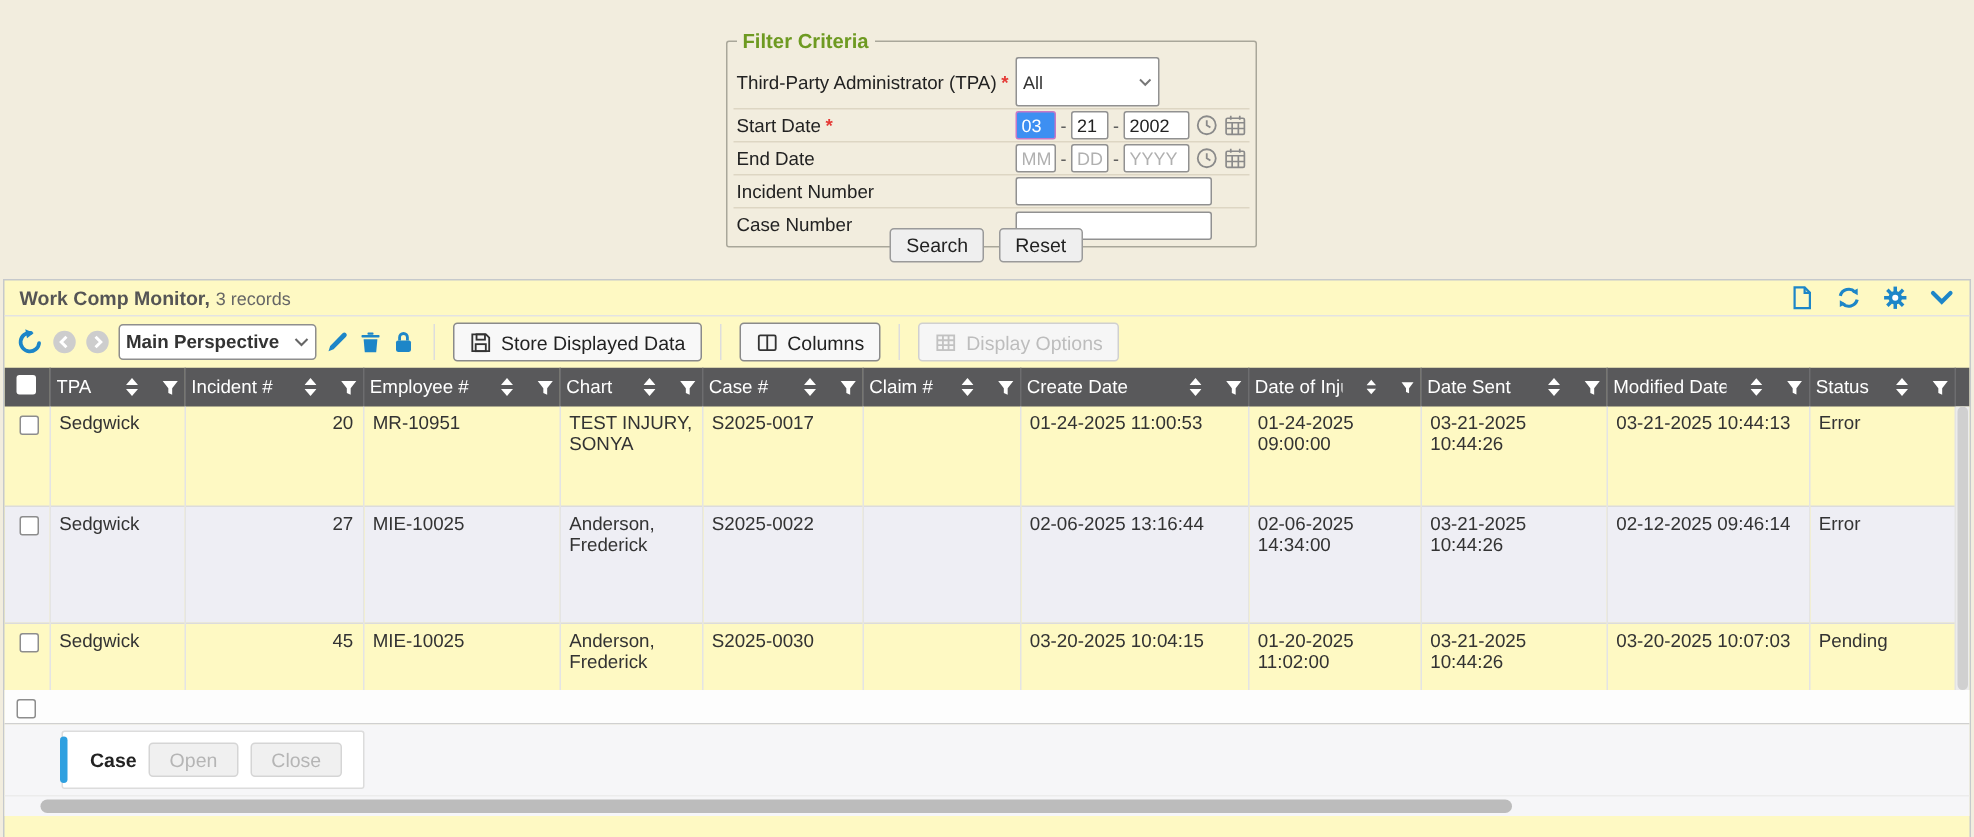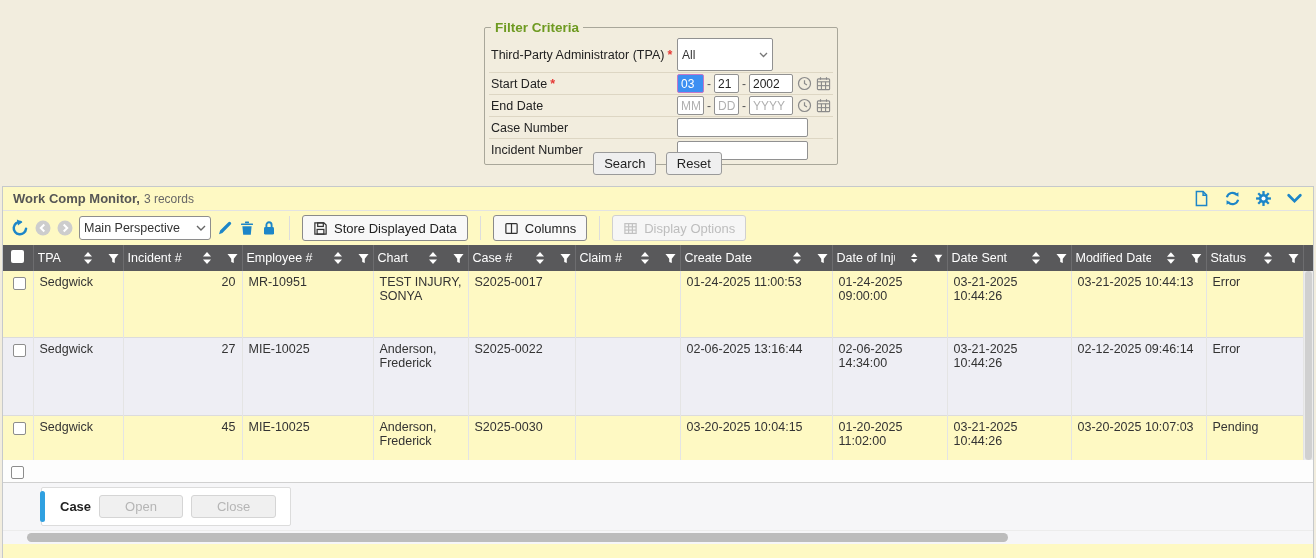--- a/index.html
+++ b/index.html
@@ -34,21 +34,21 @@
   .panel-header { height:24px; display:flex; align-items:center; padding:0 10px; border-bottom:1px solid #e3e3e3; }
   .panel-title { font-size:13px; color:#555; font-weight:bold; }
   .panel-records { font-size:12px; color:#666; margin-left:4px; }
   .header-icons { margin-left:auto; display:flex; align-items:center; gap:14px; }
   .hicon { width:17px; height:17px; cursor:pointer; }
 
   .toolbar { height:34px; display:flex; align-items:center; padding:0 8px; gap:6px; }
   .tb-icon { width:18px; height:18px; cursor:pointer; }
   .tb-icon.sm { width:16px; height:16px; }
   .tb-sep { width:1px; height:24px; background:#ddd; margin:0 6px; }
-  .sel-box.persp { width:132px; height:24px; font-size:12.5px; border-radius:3px; border-color:#8e8e8e; }
+  .sel-box.persp { width:132px; height:24px; font-size:12.5px; border-radius:3px; border-color:#8e8e8e;font-weight:bold; }
   .tb-btn { display:flex; align-items:center; gap:6px; background:#f8f8f8; border:1px solid #8a8a8a; border-radius:3px; height:26px; padding:0 10px; font-size:13px; color:#222; cursor:pointer; }
   .tb-btn.disabled { color:#bdbdbd; border-color:#d0d0d0; background:#f6f6f6; cursor:default; }
 
   
   .table-wrap { position:relative; height:215px; padding-right:9px; overflow:hidden; }
   table.grid { width:100%; border-collapse:collapse; table-layout:fixed; font-size:12.5px; }
   .grid th { background:#59595b; color:#fff; font-weight:normal; height:26px; padding:0 4px; text-align:left; border-right:1px solid #6d6d6f; }
   .th-inner { display:flex; align-items:center; gap:16px; white-space:nowrap; overflow:hidden; }
   .th-inner .lbl { flex:1 1 auto; overflow:hidden; }
   .grid td { vertical-align:top; padding:4px 6px; border-right:1px solid #e4e4e4; overflow:hidden; }
@@ -60,21 +60,21 @@
   .vscroll { position:absolute; right:0; top:26px; bottom:0; width:9px; background:#ececec; }
   .vscroll .vthumb { position:absolute; top:0; left:1px; width:7px; height:100%; background:#d0d0d0; border-radius:4px; }
   .vcorner { position:absolute; right:0; top:0; width:9px; height:26px; background:#59595b; }
 
   .selectall-row { height:23px; border-bottom:1px solid #d0d0d0; display:flex; align-items:center; background:#fdfdfd; }
 
   .panel-footer { height:47px; background:#f6f6f8; display:flex; align-items:center; }
   .case-group { position:relative; margin-left:38px; background:#fff; border:1px solid #dcdcdc; border-radius:2px; display:flex; align-items:center; gap:8px; padding:7px 14px 7px 14px; }
   .case-accent { position:absolute; left:-2px; top:3px; bottom:3px; width:5px; background:#2fa0e0; border-radius:3px; }
   .case-label { font-weight:bold; font-size:13px; color:#222; margin-left:4px; }
-  .fbtn { background:#f0f0f0; border:1px solid #d5d5d5; border-radius:3px; padding:3px 25px; font-size:13px; color:#b5b5b5; cursor:default; }
+  .fbtn { background:#f0f0f0; border:1px solid #d5d5d5; border-radius:3px; padding:3px 13px; font-size:13px; color:#b5b5b5; cursor:default; }
 
   .hscroll { height:14px; background:#f6f6f8; position:relative; border-top:1px solid #ececec; }
   .hthumb { position:absolute; top:2px; left:24px; width:981px; height:9px; background:#bcbcbc; border-radius:5px; cursor:pointer; }
 </style>
 </head>
 <body>
 
 <div class="filter-wrap">
   <fieldset class="filter">
     <legend>Filter Criteria</legend>
@@ -133,28 +133,28 @@
             <line x1="4.8" y1="1.3" x2="4.8" y2="4"></line>
             <line x1="11.2" y1="1.3" x2="11.2" y2="4"></line>
             <line x1="5.8" y1="6.2" x2="5.8" y2="14.5"></line>
             <line x1="10.2" y1="6.2" x2="10.2" y2="14.5"></line>
             <line x1="1.5" y1="10.3" x2="14.5" y2="10.3"></line>
           </svg>
       </div>
     </div>
 
     <div class="f-row">
-      <div class="f-label">Case Number</div>
+      <div class="f-label">Incident Number</div>
       <div class="f-ctrl">
           <input class="ti txt-wide" style="">
         </div>
     </div>
 
     <div class="f-row">
-      <div class="f-label">Incident Number</div>
+      <div class="f-label">Case Number</div>
       <div class="f-ctrl">
           <input class="ti txt-wide" style="">
         </div>
     </div>
   </fieldset>
 </div>
 
 <div class="actions-row">
   <button class="btn">Search</button>
   <button class="btn">Reset</button>

